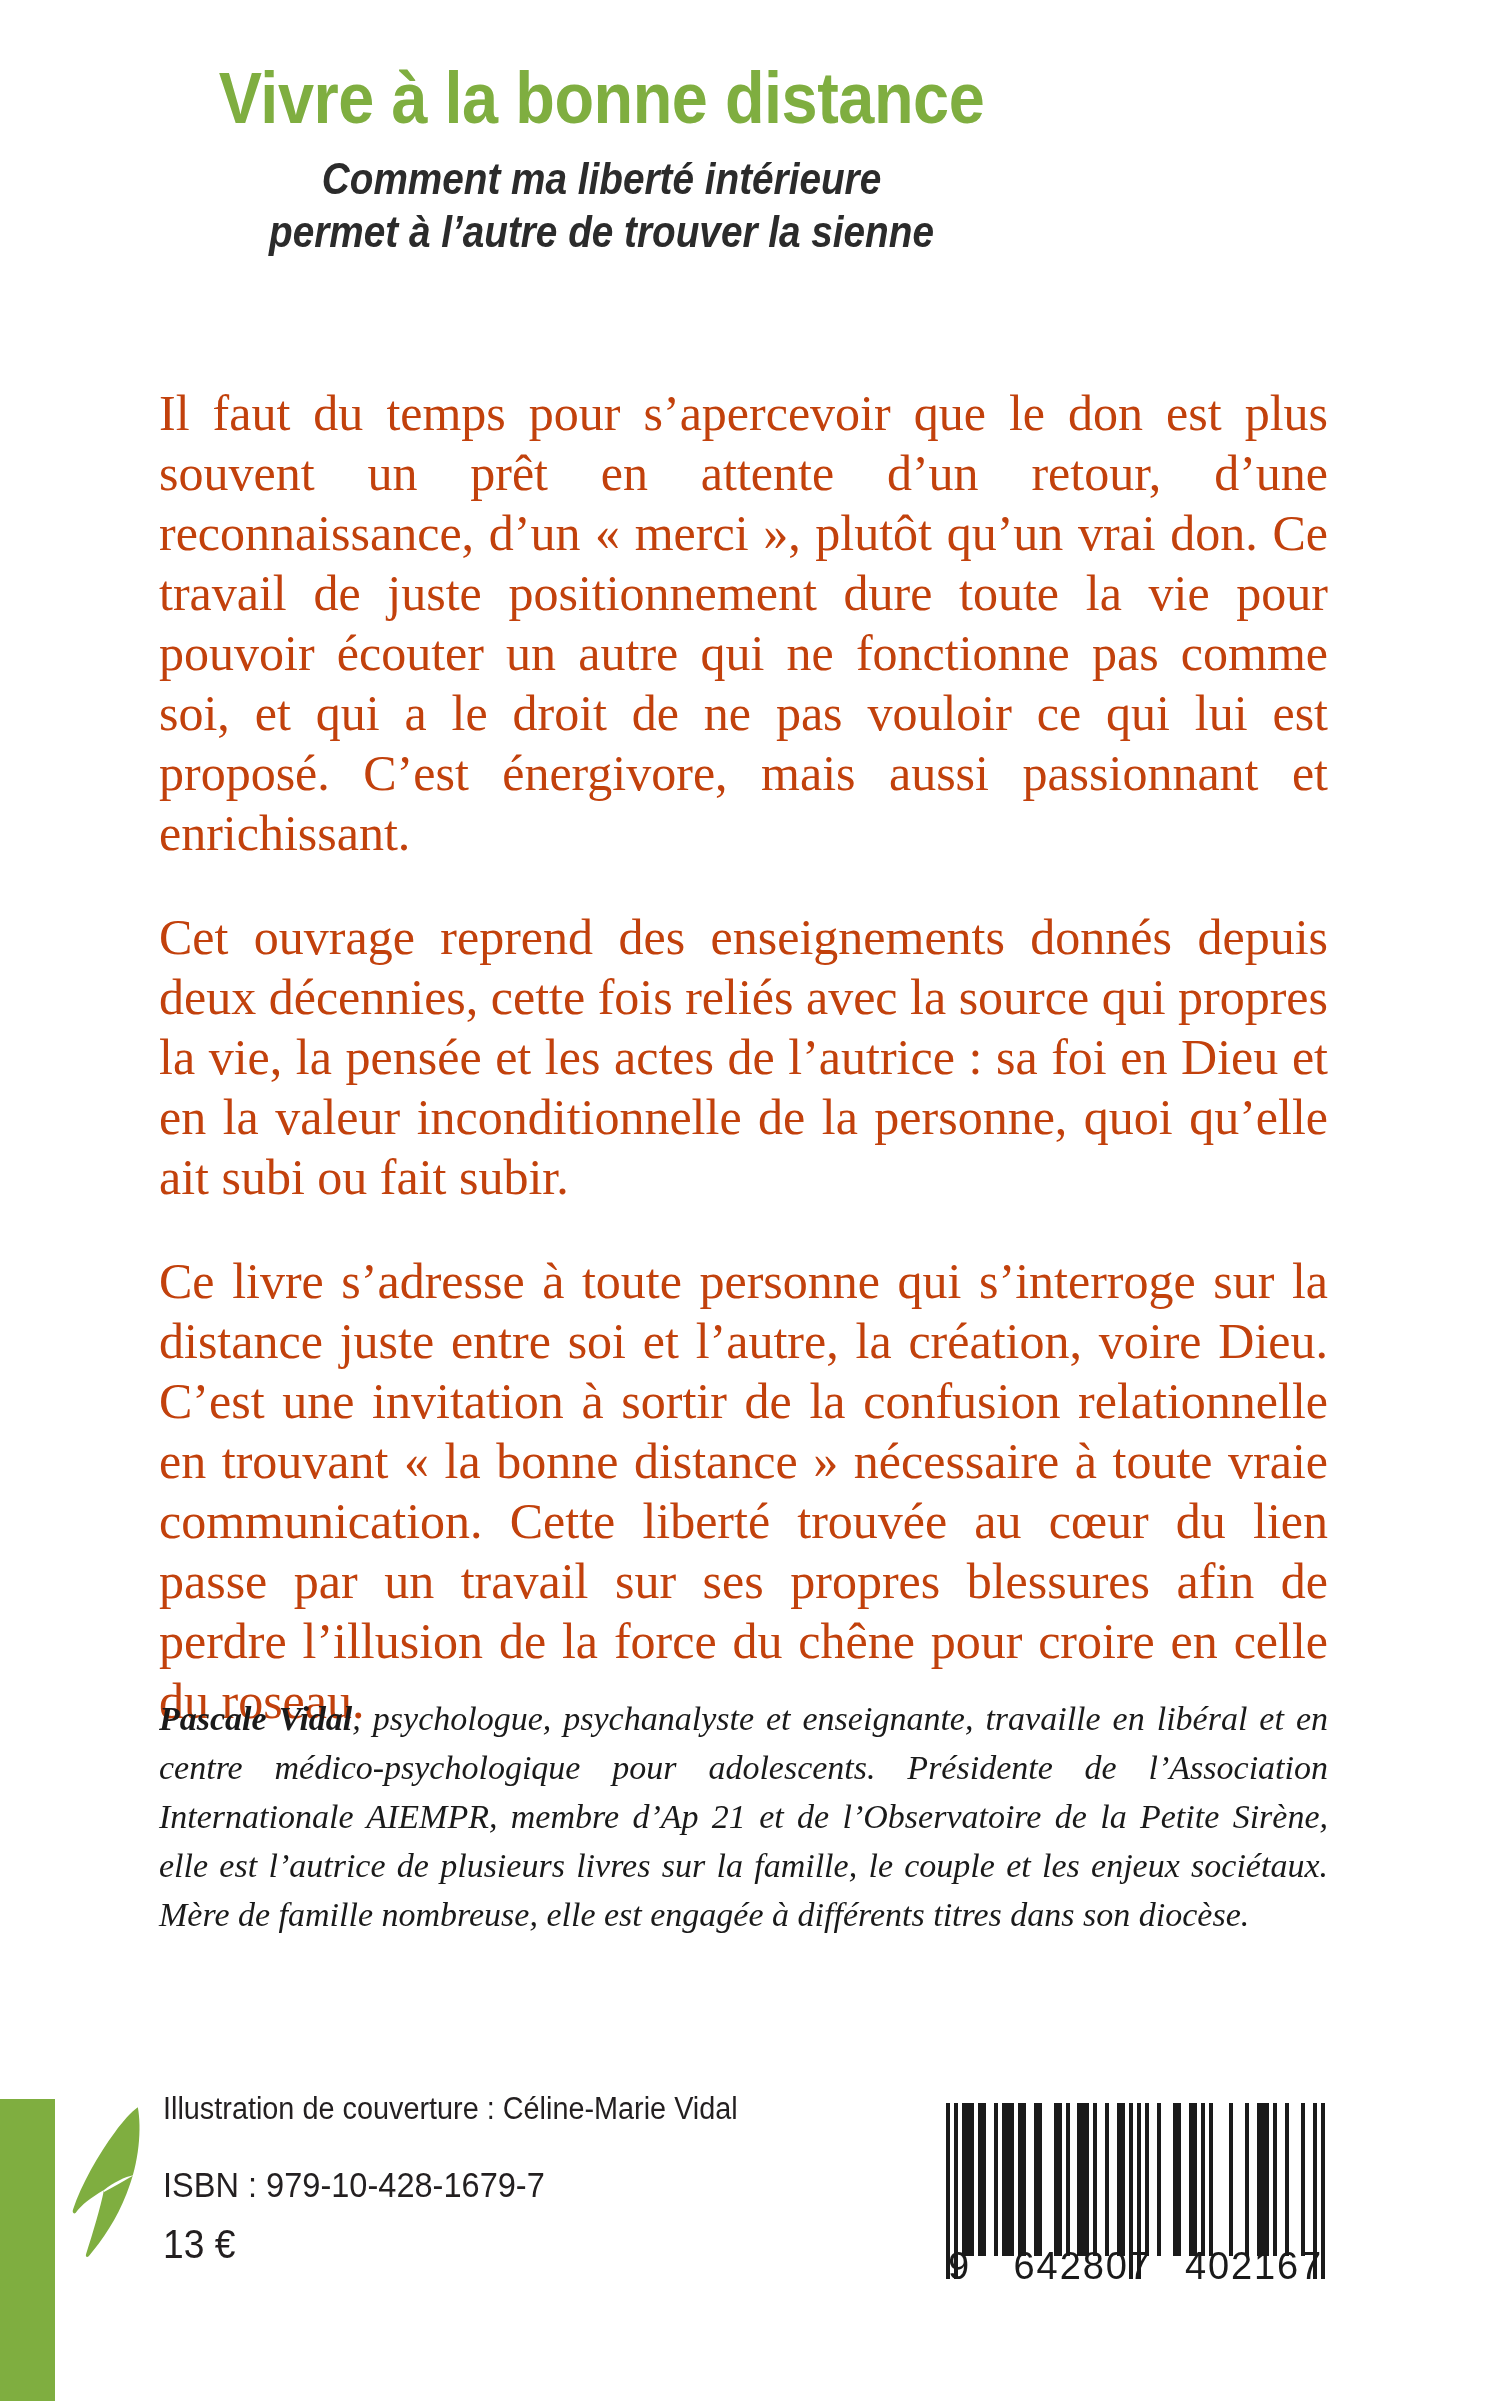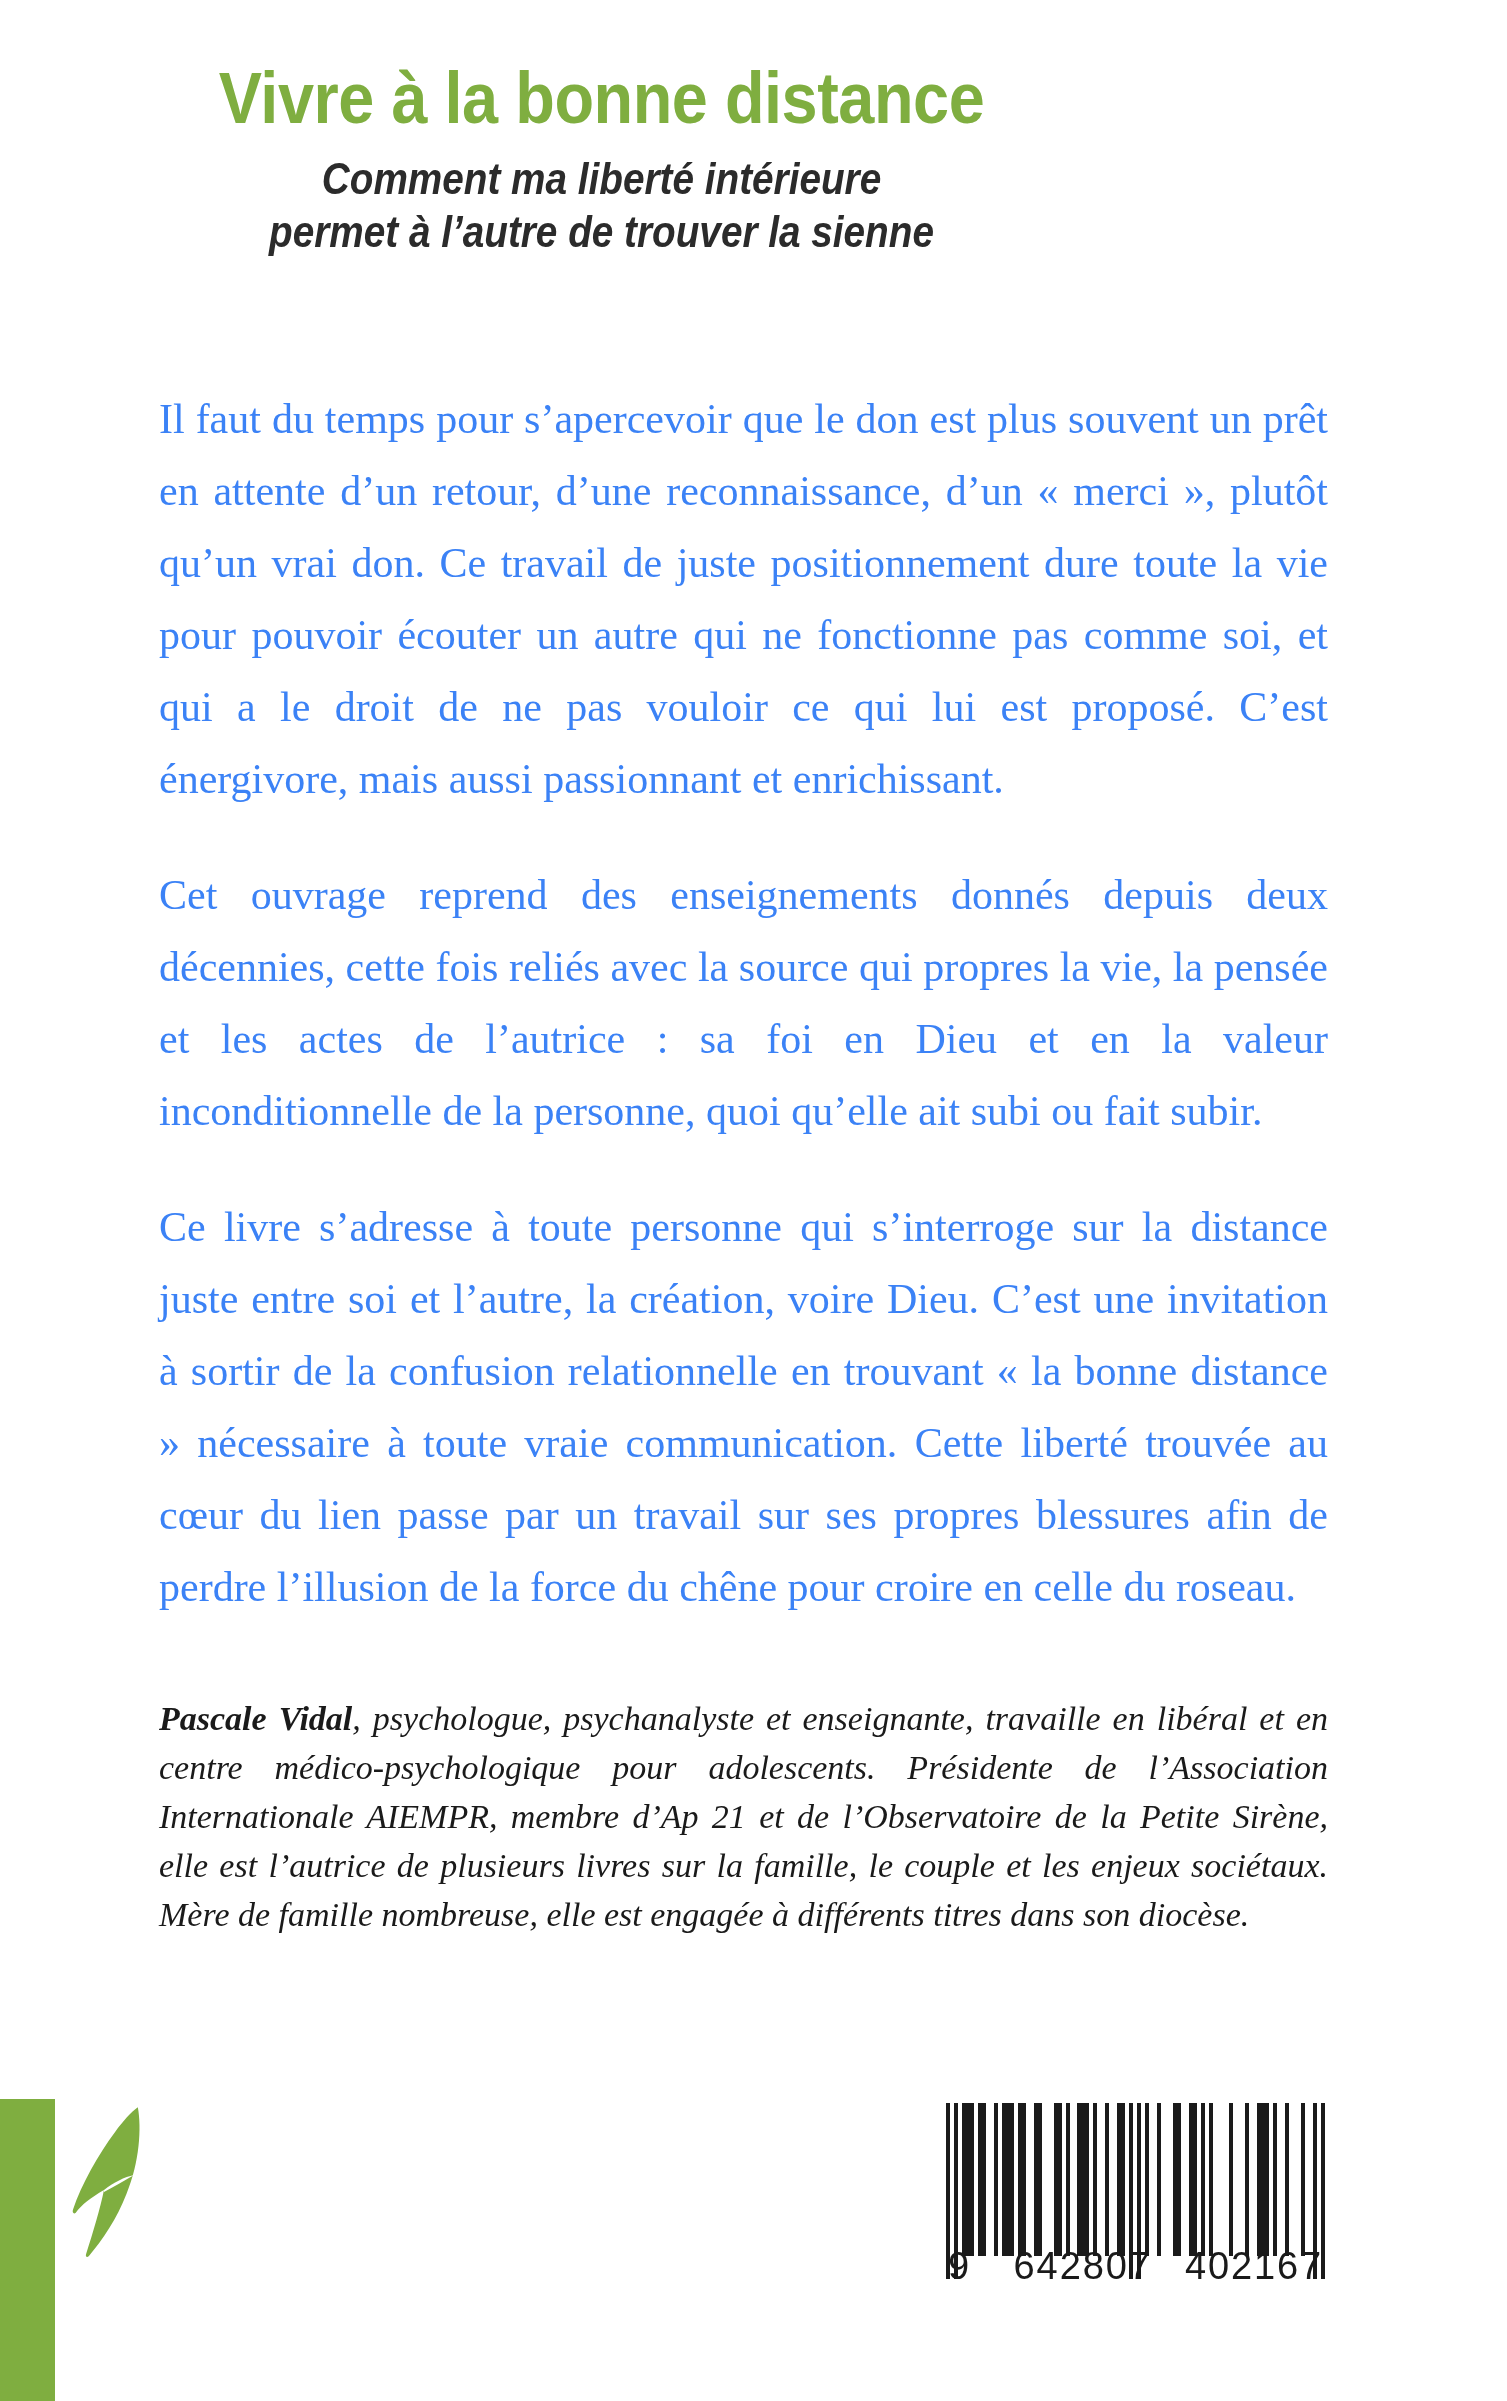--- a/index.html
+++ b/index.html
@@ -60,23 +60,23 @@
   
   .blurb {
     position: absolute;
     left: 159px;
     top: 383px;
     width: 1169px;
   }
   .blurb p {
     margin: 0 0 44px 0;
     font-family: "Liberation Serif", serif;
-    font-size: 42px;
-    line-height: 72px;
-    color: #3b82f6;
+    font-size: 50px;
+    line-height: 60px;
+    color: #c2410c;
     text-align: justify;
     text-justify: inter-word;
     hyphens: none;
   }
   .blurb p:last-child { margin-bottom: 16px; }
 
   
   .bio {
     position: absolute;
     left: 159px;
@@ -205,20 +205,25 @@
       <path d="M70 4 C74 26 72 62 58 96 C48 122 32 146 18 162
                C16 164 14 163 15 160
                C22 138 30 112 34 92
                C20 100 10 108 4 116
                C2 118 0 116 1 113
                C10 86 28 54 46 30 C54 19 63 9 70 4 Z" fill="#7FAE40"></path>
       <path d="M34 92 C44 84 56 78 66 76 C56 82 44 89 34 94 Z" fill="#ffffff"></path>
     </svg>
   </div>
 
+  <div class="footer-text">
+    <div class="footer-credit">Illustration de couverture : Céline-Marie Vidal</div>
+    <div class="footer-isbn">ISBN : 979-10-428-1679-7</div>
+    <div class="footer-price">13 €</div>
+  </div>
 
   <div class="barcode-wrap">
     <div class="barcode-bars" id="barcode-bars">
         <span class="guard" style="left: 0px; width: 4px;"></span>
         <span class="guard" style="left: 8px; width: 4px;"></span>
         <span style="left: 16px; width: 12px;"></span>
         <span style="left: 32px; width: 8px;"></span>
         <span style="left: 48px; width: 4px;"></span>
         <span style="left: 56px; width: 12px;"></span>
         <span style="left: 72px; width: 8px;"></span>

